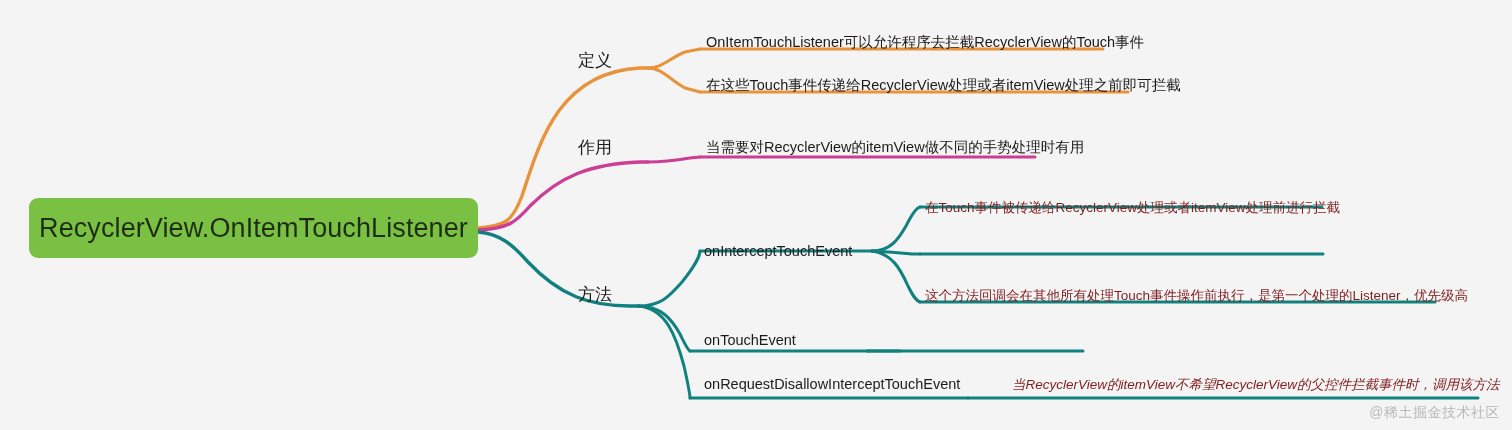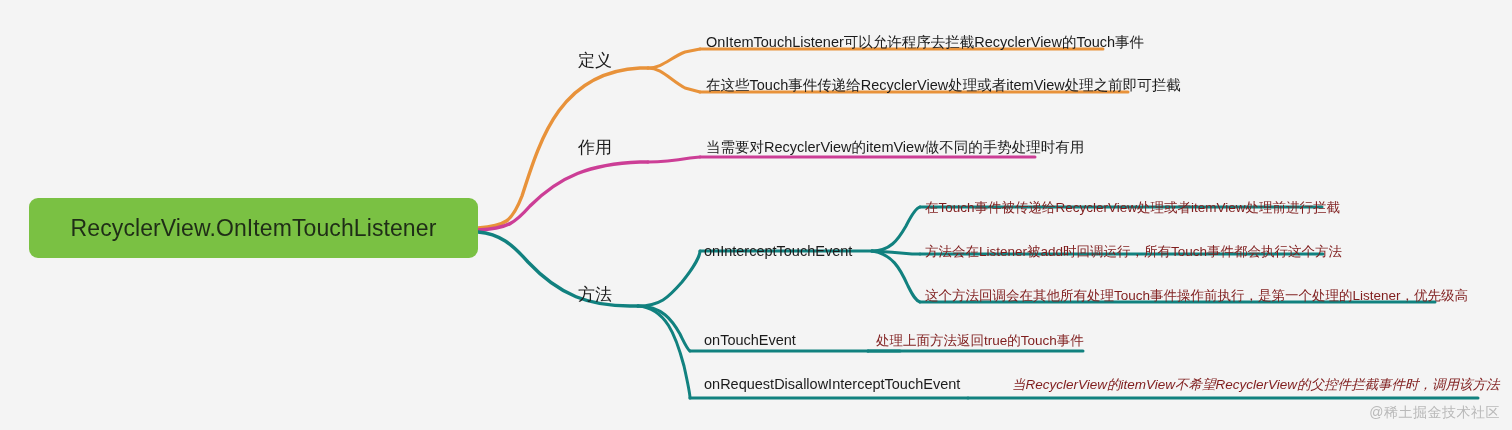--- a/index.html
+++ b/index.html
@@ -34,21 +34,21 @@
     width: 449px;
     height: 60px;
     background: #7ac143;
     border-radius: 9px;
     display: flex;
     align-items: center;
     justify-content: center;
     box-sizing: border-box;
   }
   .root-label {
-    font-size: 23px;
+    font-size: 27px;
     color: #1f2d17;
     letter-spacing: 0.1px;
     white-space: nowrap;
   }
   .node-label {
     position: absolute;
     white-space: nowrap;
     color: #1c1c1c;
     line-height: 1;
   }
@@ -128,22 +128,20 @@
   <div class="node-label lvl2" style="left:706px; top:35px;text-align:right;">OnItemTouchListener可以允许程序去拦截RecyclerView的Touch事件</div>
   <div class="node-label lvl2" style="left:706px; top:78px;">在这些Touch事件传递给RecyclerView处理或者itemView处理之前即可拦截</div>
 
   <div class="node-label lvl2" style="left:706px; top:140px;">当需要对RecyclerView的itemView做不同的手势处理时有用</div>
 
   <div class="node-label lvl2" style="left:704px; top:244px;">onInterceptTouchEvent</div>
   <div class="node-label lvl2" style="left:704px; top:333px;">onTouchEvent</div>
   <div class="node-label lvl2" style="left:704px; top:377px;">onRequestDisallowInterceptTouchEvent</div>
 
   <div class="node-label lvl3" style="left:925px; top:201px;">在Touch事件被传递给RecyclerView处理或者itemView处理前进行拦截</div>
-  <div class="node-label lvl3" style="left:925px; top:245px;">方法会在Listener被add时回调运行，所有Touch事件都会执行这个方法</div>
   <div class="node-label lvl3" style="left:925px; top:289px;">这个方法回调会在其他所有处理Touch事件操作前执行，是第一个处理的Listener，优先级高</div>
 
-  <div class="node-label lvl3" style="left:876px; top:334px;">处理上面方法返回true的Touch事件</div>
 
   <div class="node-label lvl3" style="left:1012px; top:378px;font-style:italic;">当RecyclerView的itemView不希望RecyclerView的父控件拦截事件时，调用该方法</div>
 
   <div class="watermark">@稀土掘金技术社区</div>
 
 </div>
 
 </body></html>

